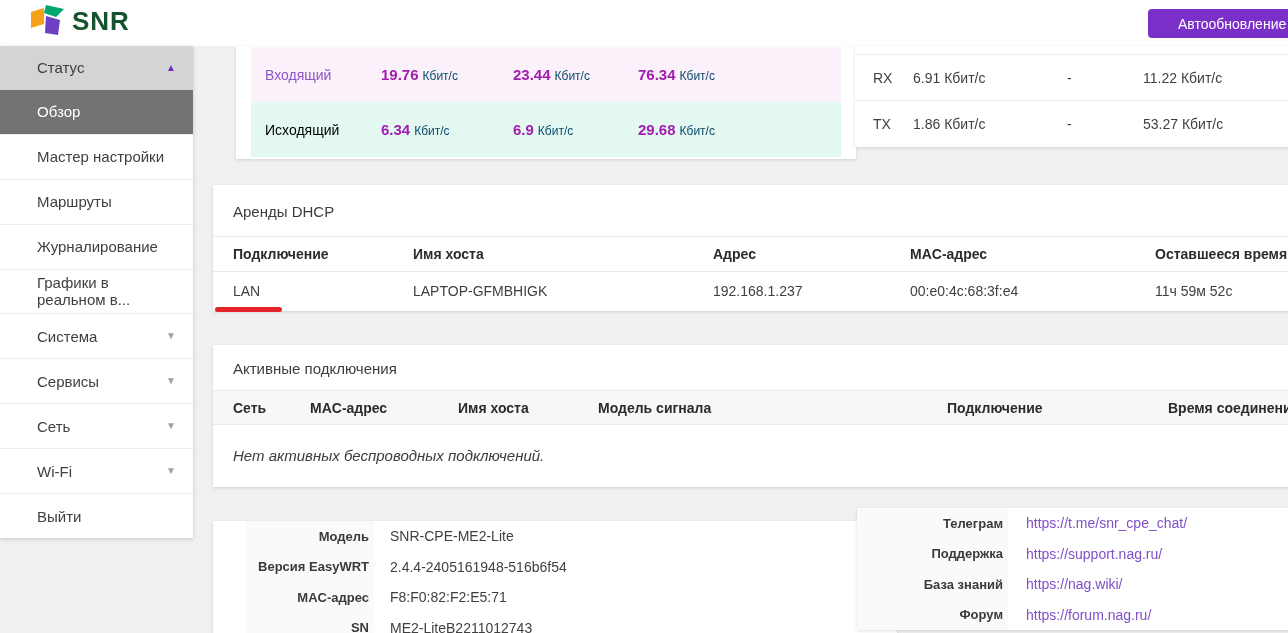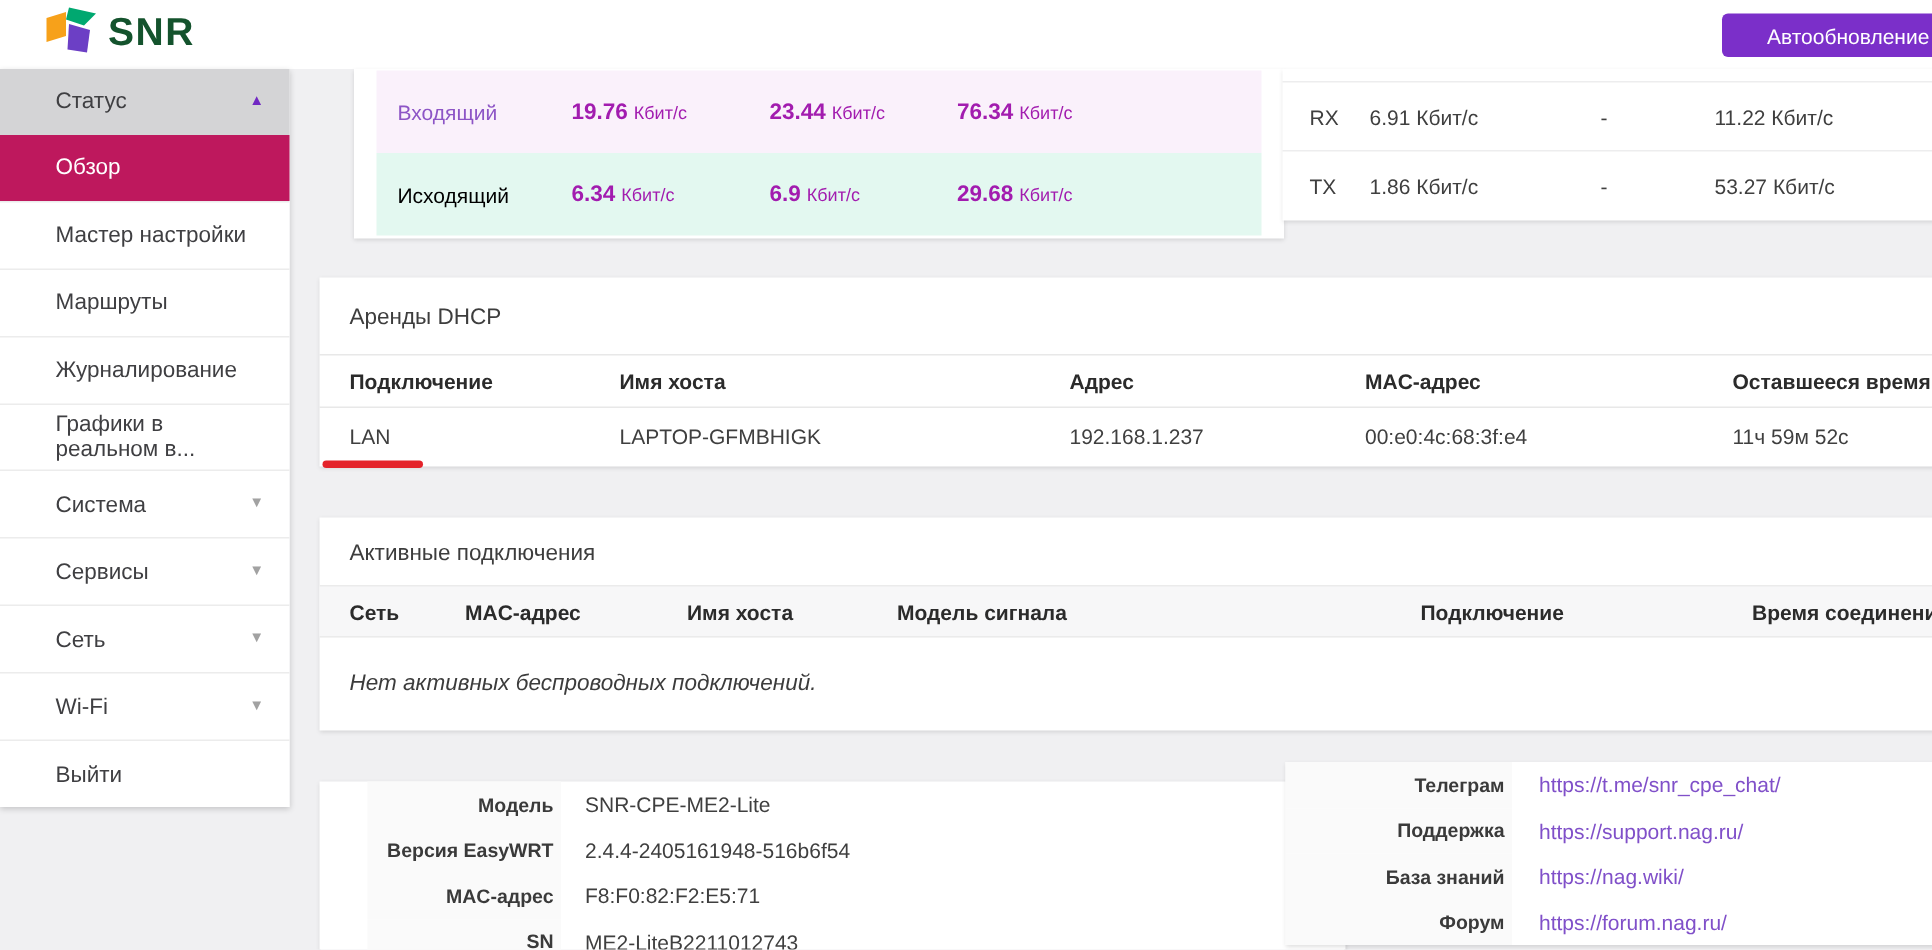--- a/index.html
+++ b/index.html
@@ -16,40 +16,40 @@
     font-family:"Liberation Sans", sans-serif; font-size:14px; text-align:left; padding:0 0 0 30px;
     white-space:nowrap; cursor:pointer; }
 
   
   .sidebar { position:absolute; left:0; top:46px; width:193px; height:492px; background:#ffffff;
     box-shadow:0 1px 4px rgba(0,0,0,.18); display:flex; flex-direction:column; }
   .s-item { flex:1 1 0; display:flex; align-items:center; justify-content:space-between;
     padding:0 17px 0 37px; font-size:15px; color:#3f3f42; cursor:pointer; background:#ffffff; }
   .s-item:not(:first-child) { border-top:1px solid #ececec; }
   .s-item.expanded { background:#d4d4d6; }
-  .s-item.selected { background:#be185d; color:#ffffff; border-top:none; }
+  .s-item.selected { background:#737373; color:#ffffff; border-top:none; }
   .tri { font-size:10px; line-height:1; }
   .tri.up { color:#7128c3; }
   .tri.down { color:#a2a2a2; }
 
   
   .card { position:absolute; background:#ffffff; box-shadow:0 1px 3px rgba(0,0,0,.13); }
   .card-title { height:48px; line-height:50px; padding-left:20px; font-size:15px; color:#3d3d3d; }
 
   
   .traffic { left:213px; top:46px; width:620px; height:113px; padding:1px 15px 16px 15px;margin-left:23px; }
   .t-row { position:relative; height:55px; }
   .t-row.in  { background:#faf1fb; }
   .t-row.out { background:#e3f8f0; }
   .t-label { position:absolute; left:14px; top:50%; transform:translateY(-50%); font-size:14px; }
   .t-row.in  .t-label { color:#8d55c6; }
   .t-row.out .t-label { color:#000000; }
   .tv { position:absolute; top:50%; transform:translateY(-50%); white-space:nowrap; }
   .tv .num { font-size:15px; font-weight:bold; color:#a21caf; }
-  .tv .unit { font-size:12px; color:#a21caf; margin-left:4px; }
+  .tv .unit { font-size:12px; color:#0c4a6e; margin-left:4px; }
   .tv.p1 { left:130px; } .tv.p2 { left:262px; } .tv.p3 { left:387px; }
 
   
   .rxtx { left:855px; top:46px; width:455px; height:101px; }
   .rx-strip { height:8px; }
   .r-row { position:relative; height:46px; border-top:1px solid #ededee; font-size:14px; color:#3f3f3f; }
   .r-row span { position:absolute; top:50%; transform:translateY(-50%); white-space:nowrap; }
   .r-lab { left:18px; } .r-c1 { left:58px; } .r-c2 { left:212px; } .r-c3 { left:288px; }
 
   

